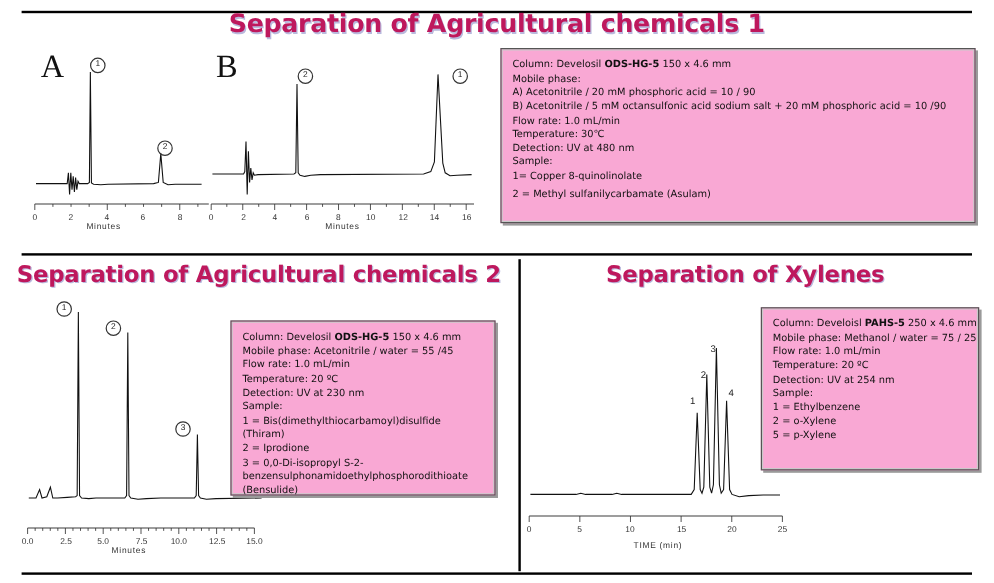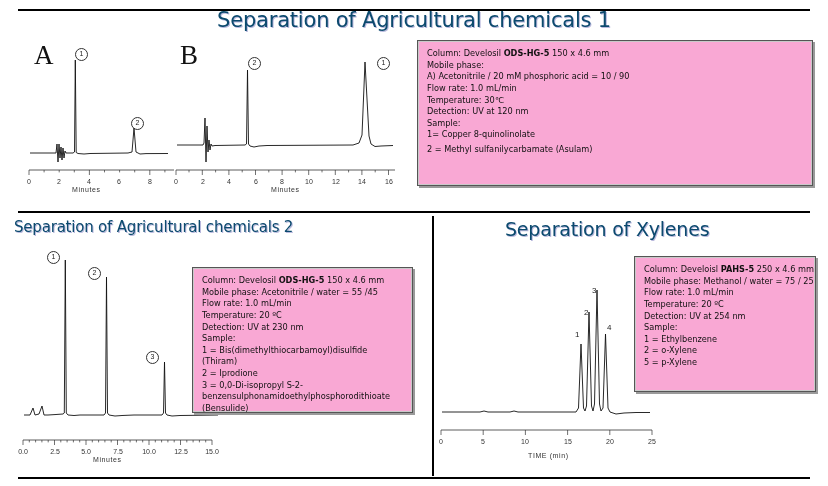--- a/index.html
+++ b/index.html
@@ -10,29 +10,29 @@
   }
   .page{position:absolute;inset:0;}
 
   
   .hrule{position:absolute;background:#000;height:2px;}
   .vrule{position:absolute;background:#000;width:2px;}
 
   
   .title{
     position:absolute;
-    color:#0c4a6e;
-    font-weight:normal;
+    color:#be185d;
+    font-weight:bold;
     font-family:"DejaVu Sans", sans-serif;
     letter-spacing:-0.2px;
     white-space:nowrap;
     text-shadow:1px 1px 0 #b9b9dd;
   }
   #title1{top:8px;left:0;width:828px;text-align:center;font-size:21px;}
-  #title2{top:218px;left:14px;font-size:15px;text-align:right;}
+  #title2{top:218px;left:14px;font-size:19px;text-align:right;}
   #title3{top:218px;left:505px;font-size:19px;}
 
   
   .infobox{
     position:absolute;background:#f9a8d4;
     border:1px solid #555;
     box-shadow:2px 2px 0 #9a9a9a, 0 0 0 1px #c9c9c9 inset;
     box-sizing:border-box;
     padding:7px 9px;
   }
@@ -181,23 +181,24 @@
   <div class="tick-lab" style="left:309px;top:178px;">10</div>
   <div class="tick-lab" style="left:336px;top:178px;">12</div>
   <div class="tick-lab" style="left:362px;top:178px;">14</div>
   <div class="tick-lab" style="left:389px;top:178px;">16</div>
   <div class="axis-caption" style="left:271px;top:186px;">Minutes</div>
 
   <div class="infobox" id="box1">
     <div class="line">Column: Develosil <b>ODS-HG-5</b> 150 x 4.6 mm</div>
     <div class="line">Mobile phase:</div>
     <div class="line">A) Acetonitrile / 20 mM phosphoric acid = 10 / 90</div>
+    <div class="line">B) Acetonitrile / 5 mM octansulfonic acid sodium salt + 20 mM phosphoric acid = 10 /90</div>
     <div class="line">Flow rate: 1.0 mL/min</div>
     <div class="line">Temperature: 30℃</div>
-    <div class="line">Detection: UV at 120 nm</div>
+    <div class="line">Detection: UV at 480 nm</div>
     <div class="line">Sample:</div>
     <div class="line">1= Copper 8-quinolinolate</div>
     <div class="line" style="margin-top:3px;">2 = Methyl sulfanilycarbamate (Asulam)</div>
   </div>
 
   <div class="title" id="title2">Separation of Agricultural chemicals 2</div>
 
   <div class="chrom" style="left:22px;top:252px;">
     <svg width="200" height="172" viewBox="0 0 200 172">
       <path fill="none" stroke="#111" stroke-width="0.9" d="M2,163 L8,163 L11,156 L13,163 L17,162 L20,154 L22,163 L26,163 L34,162.5

